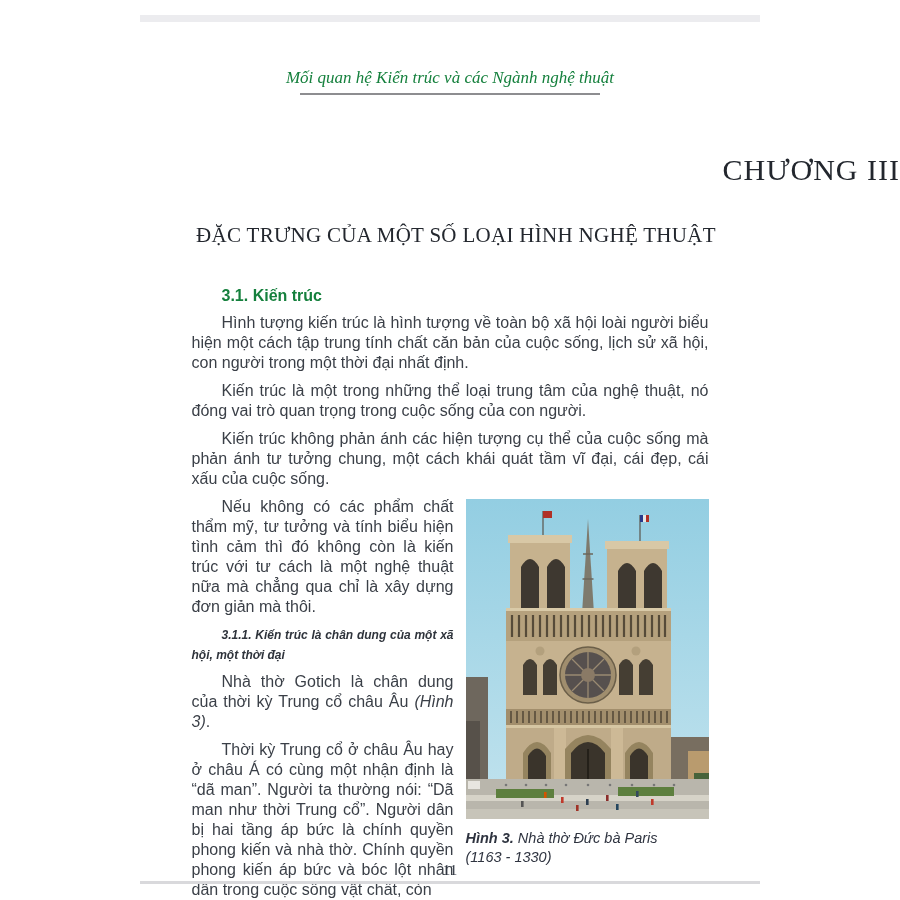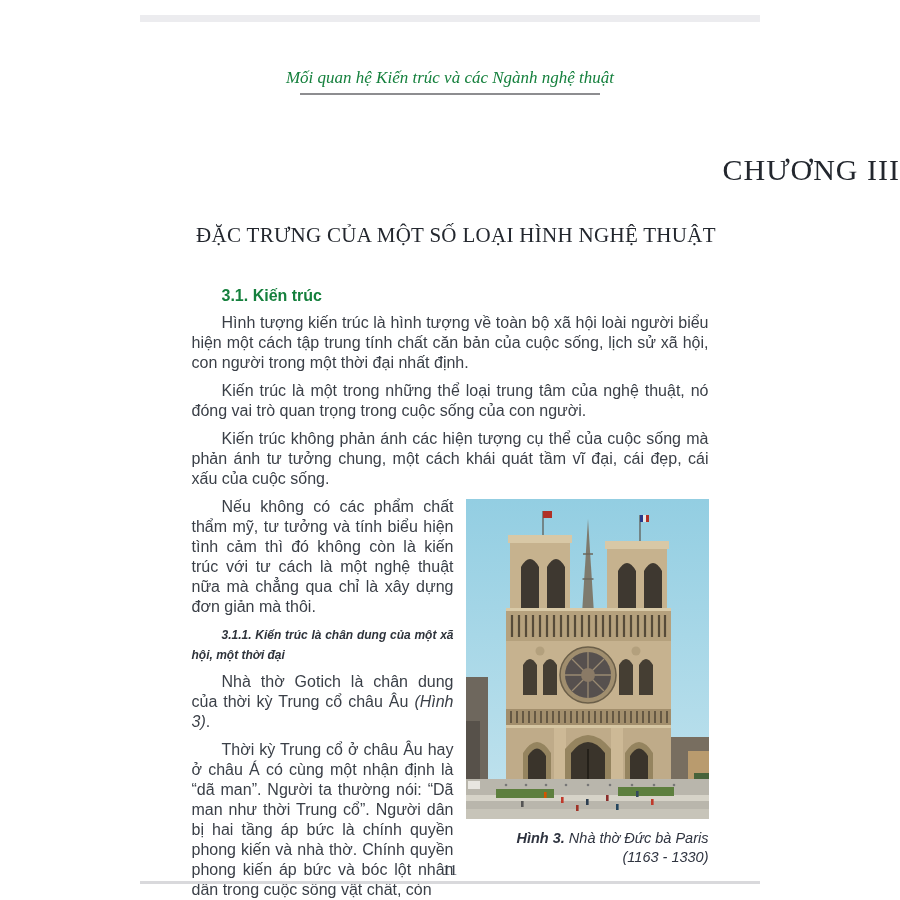--- a/index.html
+++ b/index.html
@@ -33,21 +33,21 @@
   }
   h4.subsec {
     font-size:12px; line-height:20px; font-weight:bold; font-style:italic;
     color:#2e333b; text-indent:30px; margin:4px 0 7px; text-align:justify;
   }
   figure.photo {
     float:right; width:243px; margin:2px 0 2px 12px; padding:0;
   }
   figure.photo svg { display:block; width:243px; height:320px; }
   figcaption {
-    margin-top:10px; text-align:right; font-style:italic;
+    margin-top:10px; text-align:left; font-style:italic;
     font-size:14.5px; line-height:19px; color:#2f3440; text-indent:0;
   }
   figcaption .cap-bold { font-weight:bold; }
   .ref-italic { font-style:italic; }
   .footer { position:absolute; left:0; right:0; bottom:16px; text-align:center; }
   .page-num {
     font-family:"Liberation Serif", serif; font-size:15px; color:#2f3540;
     margin-bottom:2px;
   }
   .footer-rule { width:620px; height:3px; background:#d9d9dc; margin:0 auto; }

